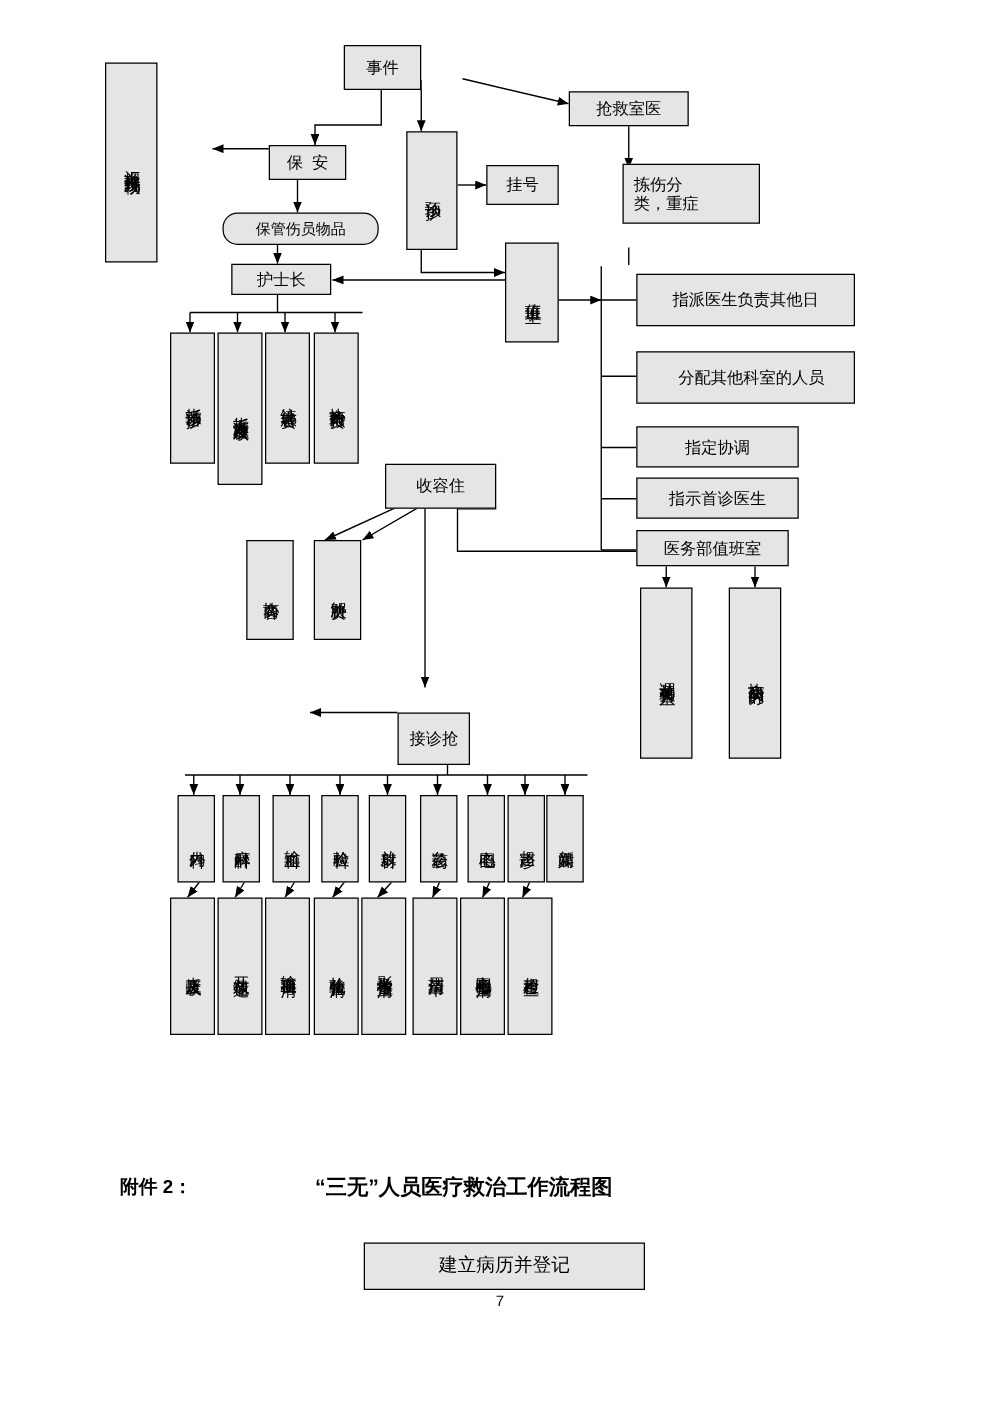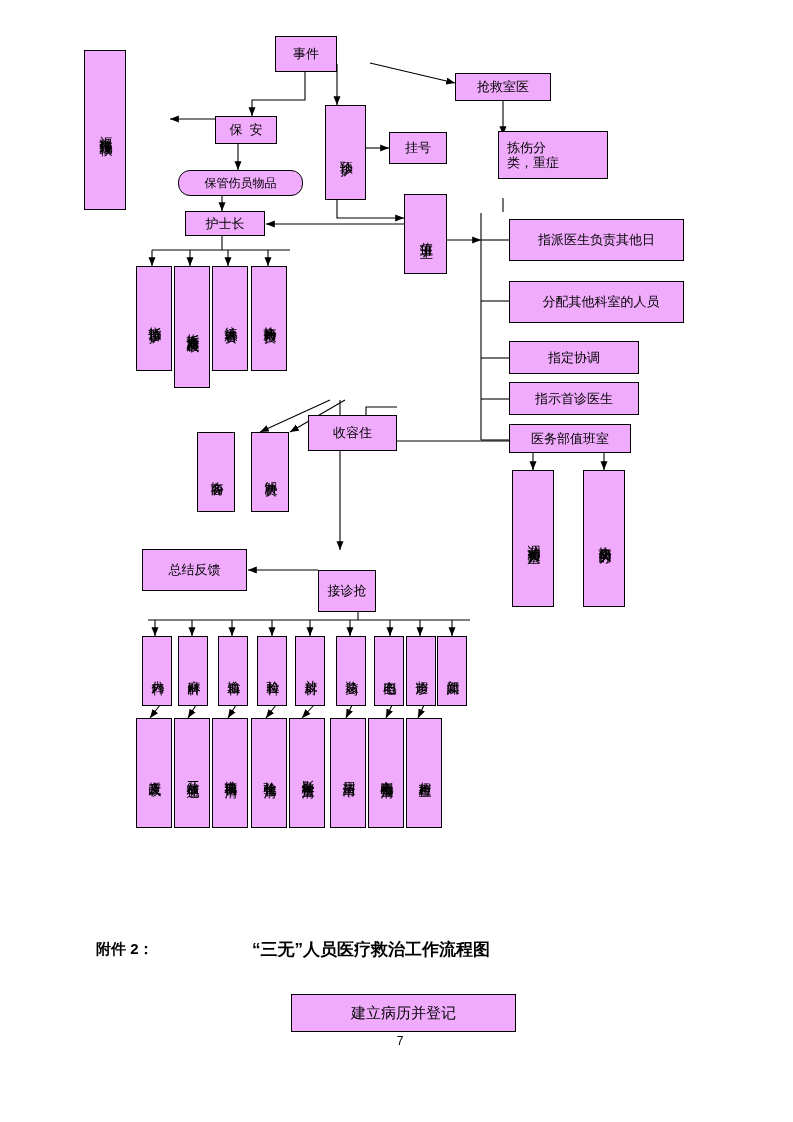--- a/index.html
+++ b/index.html
@@ -14,21 +14,21 @@
   #page {
     position: relative;
     width: 793px;
     height: 1122px;
     background: #fff;
     overflow: hidden;
   }
   .box {
     position: absolute;
     border: 1px solid #000;
-    background: #f0abfc;
+    background: #e5e5e5;
     box-sizing: border-box;
     display: flex;
     align-items: center;
     justify-content: center;
     text-align: center;
     font-size: 13px;
     line-height: 1.18;
     padding: 2px 3px;
     word-break: break-all;
     white-space: pre-wrap;
@@ -182,27 +182,26 @@
   <div class="box vert" style="left:583px; top:470px; width:42px; height:137px;">协商伤员的分</div>
 
   <div class="box vert" style="left:136px; top:266px; width:36px; height:105px;">指派首诊护</div>
 
   <div class="box vert" style="left:174px; top:266px; width:36px; height:122px;">指派专人送检及取</div>
 
   <div class="box vert" style="left:212px; top:266px; width:36px; height:105px;">统计患者费</div>
 
   <div class="box vert" style="left:251px; top:266px; width:36px; height:105px;">协商抢救费</div>
 
-  <div class="box" style="left:308px; top:371px; width:89px; height:36px;margin-top:44px;">收容住</div>
+  <div class="box" style="left:308px; top:371px; width:89px; height:36px;">收容住</div>
 
   <div class="box vert" style="left:197px; top:432px; width:38px; height:80px;">协商各</div>
 
   <div class="box vert" style="left:251px; top:432px; width:38px; height:80px;">解决费</div>
 
-  <div class="box" style="left:142px; top:549px; width:105px; height:42px;">总结反馈</div>
 
   <div class="box" style="left:318px; top:570px; width:58px; height:42px;">接诊抢</div>
 
   <div class="box vert" style="left:142px; top:636px; width:30px; height:70px;">内外科</div>
 
   <div class="box vert" style="left:178px; top:636px; width:30px; height:70px;">麻醉科</div>
 
   <div class="box vert" style="left:218px; top:636px; width:30px; height:70px;">输血科</div>
 
   <div class="box vert" style="left:257px; top:636px; width:30px; height:70px;">检验科</div>

